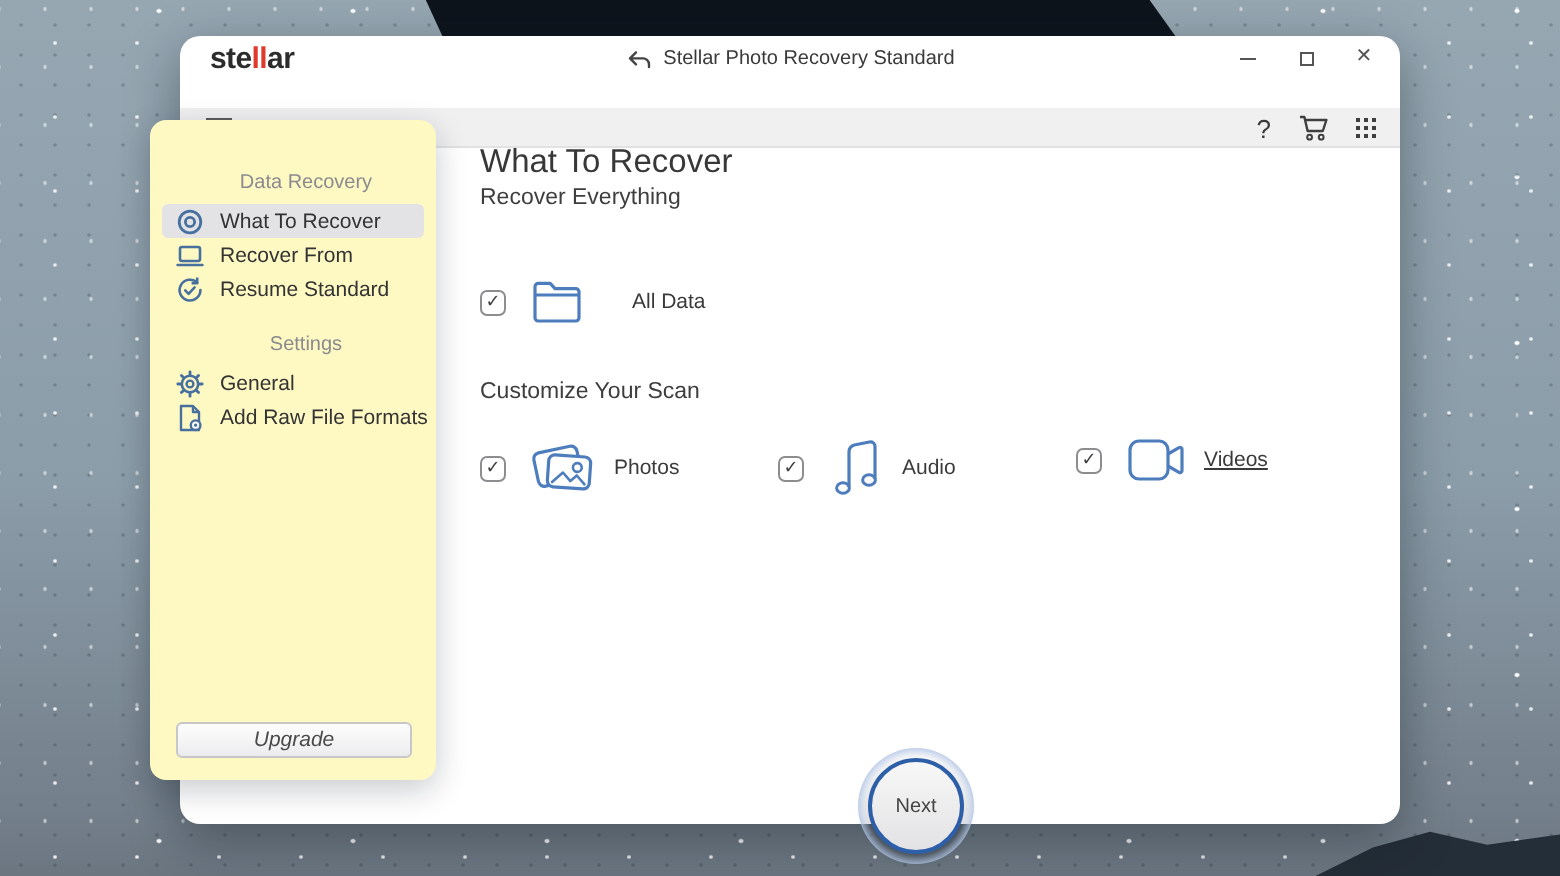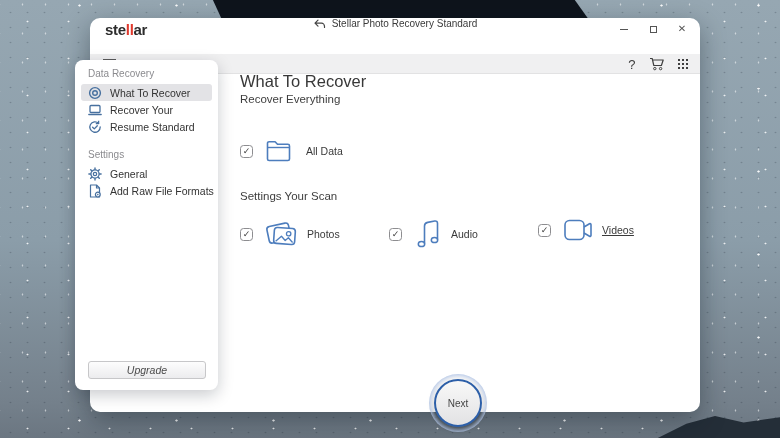--- a/index.html
+++ b/index.html
@@ -37,21 +37,21 @@
   .titlebar {
     position:relative; height:36px; display:flex; align-items:center;
   }
   .logo {
     position:absolute; left:15px; top:3px;
     font-size:15px; font-weight:bold; color:#2c2c2c; letter-spacing:-.3px;
   }
   .logo .accent { color:#e03a2e; }
   .title-center {
     position:absolute; left:0; right:0; top:0; height:22px;
-    display:flex; align-items:flex-start; justify-content:center; gap:6px;
+    display:flex; align-items:center; justify-content:center; gap:6px;
     font-size:10px; color:#3a3a3a;
   }
   .win-controls {
     position:absolute; right:12px; top:0; height:22px;
     display:flex; align-items:center; gap:17px;
   }
   .wc { width:12px; height:12px; display:flex; align-items:center; justify-content:center; cursor:default; }
   .wc-min i { display:block; width:8px; height:0; border-top:1px solid #555; }
   .wc-max i { display:block; width:7px; height:7px; border:1px solid #555; }
   .wc-close { font-size:10px; color:#555; line-height:1; }
@@ -67,23 +67,24 @@
     position:absolute; right:12px; top:0; height:20px;
     display:flex; align-items:center; gap:13px;
   }
   .help-q { font-size:13px; color:#3a3a3a; line-height:1; }
   .grid-icon { display:grid; grid-template-columns:repeat(3,2.5px); grid-gap:1.5px; }
   .grid-icon i { width:2.5px; height:2.5px; background:#3f3f3f; }
 
   
   .sidebar {
     position:absolute; left:75px; top:60px; width:143px; height:330px;
-    background:#ffffff; border-radius:8px;
+    background:#fef9c3; border-radius:8px;
     box-shadow:0 5px 16px rgba(10,20,30,.22);
-    padding-top:4px;
+    padding-top:22px;
+    text-align:center;
   }
   .side-header {
     font-size:10px; color:#8b8b8f; padding:4px 0 5px 13px;
   }
   .side-item {
     display:flex; align-items:center; height:17px;
     margin:0 6px; padding-left:7px; border-radius:3px;
     cursor:pointer;
   }
   .side-item.selected { background:#e3e3e6; }
@@ -202,24 +203,24 @@
     <div class="option" style="left:150px; top:79px;">
       <span class="checkbox">
           <span class="chk">✓</span>
         </span>
       <span class="opt-icon" style="margin-left:12px;">
         <svg width="28" height="24" viewBox="0 0 28 24">
           <path d="M2.5 6.5 v-2.2 a1.6 1.6 0 0 1 1.6 -1.6 h6 l2.4 2.6 h10.4 a1.6 1.6 0 0 1 1.6 1.6 v13 a1.6 1.6 0 0 1 -1.6 1.6 h-18.8 a1.6 1.6 0 0 1 -1.6 -1.6 z" fill="none" stroke="#4d7dbd" stroke-width="1.6" stroke-linejoin="round"></path>
           <path d="M2.5 8.5 h22" fill="none" stroke="#4d7dbd" stroke-width="1.4"></path>
         </svg>
       </span>
-      <span class="opt-label" style="margin-left:13px;">All Data</span>
-    </div>
-
-    <div class="section-heading" style="top:130px;">Settings Your Scan</div>
+      <span class="opt-label" style="margin-left:23px;">All Data</span>
+    </div>
+
+    <div class="section-heading" style="top:130px;">Customize Your Scan</div>
 
     <div class="option" style="left:150px; top:158px;">
       <span class="checkbox">
           <span class="chk">✓</span>
         </span>
       <span class="opt-icon" style="margin-left:10px;">
         <svg width="36" height="32" viewBox="0 0 36 32">
           <g transform="rotate(-12 14 16)">
             <rect x="5" y="7" width="22" height="17" rx="3" fill="none" stroke="#4d7dbd" stroke-width="1.6"></rect>
           </g>
@@ -275,21 +276,21 @@
     <span class="s-label">What To Recover</span>
   </div>
 
   <div class="side-item">
     <span class="s-icon">
       <svg width="14" height="14" viewBox="0 0 14 14">
         <rect x="2" y="2.5" width="10" height="7" rx="1" fill="none" stroke="#47709f" stroke-width="1.3"></rect>
         <path d="M.8 11.5 h12.4" stroke="#47709f" stroke-width="1.3" stroke-linecap="round"></path>
       </svg>
     </span>
-    <span class="s-label">Recover Your</span>
+    <span class="s-label">Recover From</span>
   </div>
 
   <div class="side-item">
     <span class="s-icon">
       <svg width="14" height="14" viewBox="0 0 14 14">
         <path d="M12.2 7 a5.2 5.2 0 1 1 -1.6 -3.7" fill="none" stroke="#47709f" stroke-width="1.3" stroke-linecap="round"></path>
         <path d="M10.6 .8 v2.8 h-2.8" fill="none" stroke="#47709f" stroke-width="1.3" stroke-linejoin="round"></path>
         <path d="M4.6 7.2 l1.7 1.7 3 -3.2" fill="none" stroke="#47709f" stroke-width="1.3" stroke-linecap="round" stroke-linejoin="round"></path>
       </svg>
     </span>

